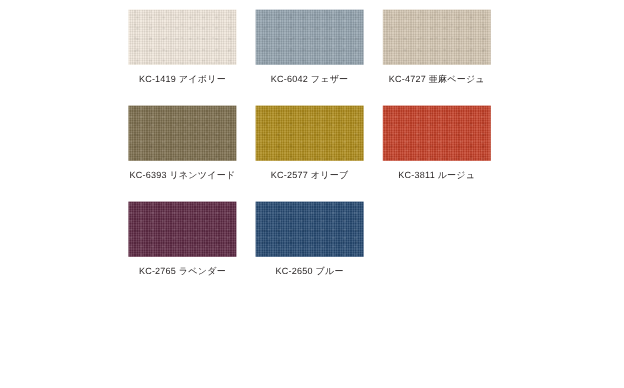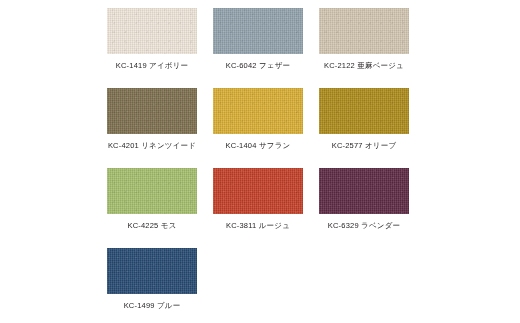--- a/index.html
+++ b/index.html
@@ -102,53 +102,45 @@
     <div class="swatch-label">KC-1419 アイボリー</div>
   </div>
 
   <div class="swatch-cell">
     <div class="swatch-chip" style="background-color: rgb(147, 163, 174);"></div>
     <div class="swatch-label">KC-6042 フェザー</div>
   </div>
 
   <div class="swatch-cell">
     <div class="swatch-chip" style="background-color: rgb(211, 198, 178);"></div>
-    <div class="swatch-label">KC-2122 亜麻ベージュ</div>
+    <div class="swatch-label">KC-4727 亜麻ベージュ</div>
   </div>
 
   <div class="swatch-cell">
     <div class="swatch-chip" style="background-color: rgb(125, 111, 79);"></div>
-    <div class="swatch-label">KC-4201 リネンツイード</div>
+    <div class="swatch-label">KC-6393 リネンツイード</div>
   </div>
 
 
-  <div class="swatch-cell">
-    <div class="swatch-chip" style="background-color: rgb(217, 174, 51);"></div>
-    <div class="swatch-label">KC-1404 サフラン</div>
-  </div>
 
   <div class="swatch-cell">
     <div class="swatch-chip" style="background-color: rgb(173, 139, 27);"></div>
     <div class="swatch-label">KC-2577 オリーブ</div>
   </div>
 
-  <div class="swatch-cell">
-    <div class="swatch-chip" style="background-color: rgb(165, 191, 110);"></div>
-    <div class="swatch-label">KC-4225 モス</div>
-  </div>
 
 
   <div class="swatch-cell">
     <div class="swatch-chip" style="background-color: rgb(196, 64, 40);"></div>
     <div class="swatch-label">KC-3811 ルージュ</div>
   </div>
 
   <div class="swatch-cell">
     <div class="swatch-chip" style="background-color: rgb(94, 42, 68);"></div>
-    <div class="swatch-label">KC-6329 ラベンダー</div>
+    <div class="swatch-label">KC-2765 ラベンダー</div>
   </div>
 
   <div class="swatch-cell">
     <div class="swatch-chip" style="background-color: rgb(39, 74, 114);"></div>
-    <div class="swatch-label">KC-1499 ブルー</div>
+    <div class="swatch-label">KC-2650 ブルー</div>
   </div>
 </div>
 </div>
 
 </body></html>

